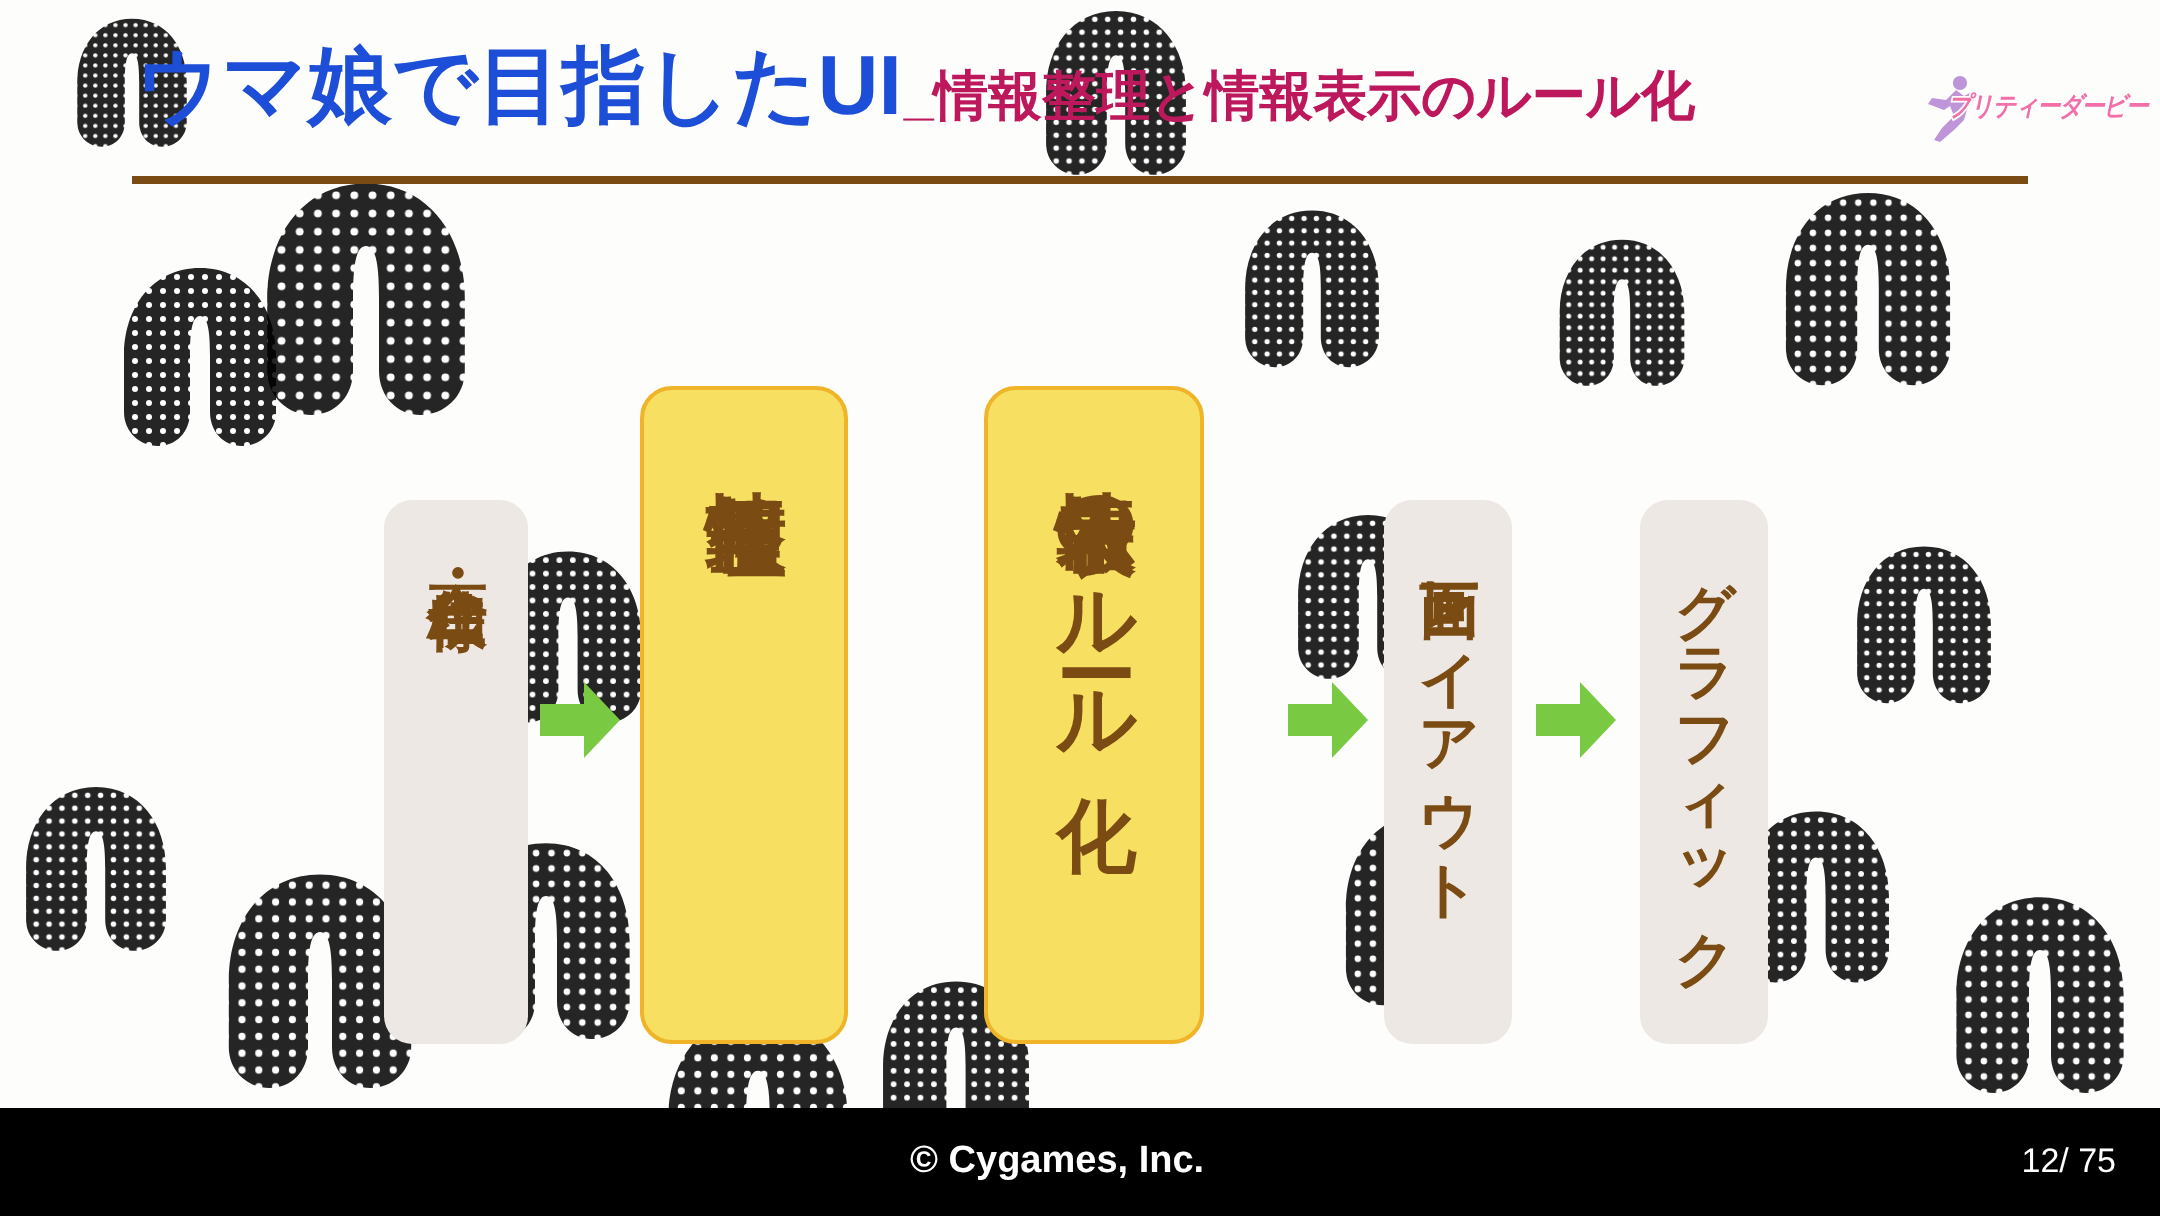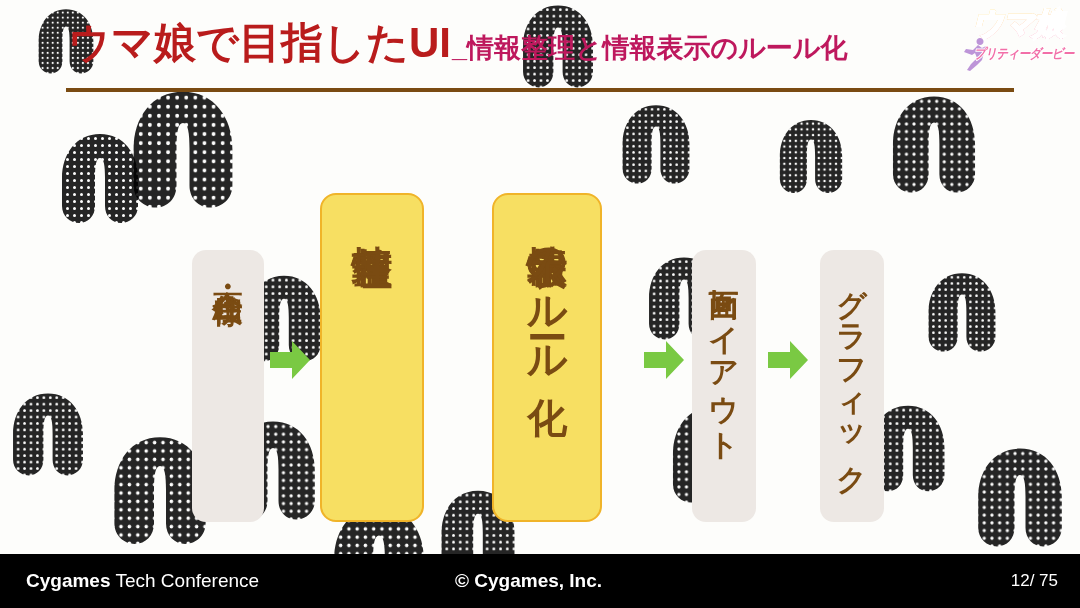--- a/index.html
+++ b/index.html
@@ -37,21 +37,21 @@
     left: 68px;
     top: 22px;
     width: 900px;
     display: flex;
     align-items: baseline;
     white-space: nowrap;
   }
   .title-main {
     font-size: 42px;
     font-weight: bold;
-    color: #b91c1c;
+    color: #1d4ed8;
     letter-spacing: 0px;
     line-height: 1;
   }
   .title-sub {
     font-size: 27px;
     font-weight: bold;
     color: #be185d;
     line-height: 1;
     margin-left: 1px;
   }
@@ -365,21 +365,20 @@
   </div>
   <div class="title-rule"></div>
 
   <div class="logo">
     <svg class="logo-silhouette" viewBox="0 0 30 36">
       <path d="M20 2 C22 2 23.5 3.5 23.5 5.5 C23.5 7.5 22 9 20 9 C18 9 16.5 7.5 16.5 5.5
                C16.5 3.5 18 2 20 2 Z
                M18 9 L13 14 L6 13 L4 16 L12 19 L15 17 L17 22 L11 28 L7 34 L10 35 L17 29
                L22 24 L24 17 L28 13 L26 10 L22 12 Z" fill="#B98FD6" opacity="0.95"></path>
     </svg>
-    <div class="logo-main">ウマ娘</div>
     <div class="logo-sub">プリティーダービー</div>
   </div>
 
 
   <div class="flow">
 
     <div class="flow-box plain" style="left:192px;top:250px;width:72px;height:272px;">
       <span class="flow-label">企画・仕様</span>
     </div>
 
@@ -413,20 +412,17 @@
       </svg>
     </div>
 
     <div class="flow-box plain" style="left:820px;top:250px;width:64px;height:272px;">
       <span class="flow-label">グラフィック</span>
     </div>
 
   </div>
 
   <div class="footer">
-    <div class="footer-left">
-      <span class="brand">Cygames</span><span class="conf"> Tech Conference</span>
-    </div>
     <div class="footer-center">© Cygames, Inc.</div>
     <div class="footer-right">12/ 75</div>
   </div>
 
 </div>
 
 </body></html>

